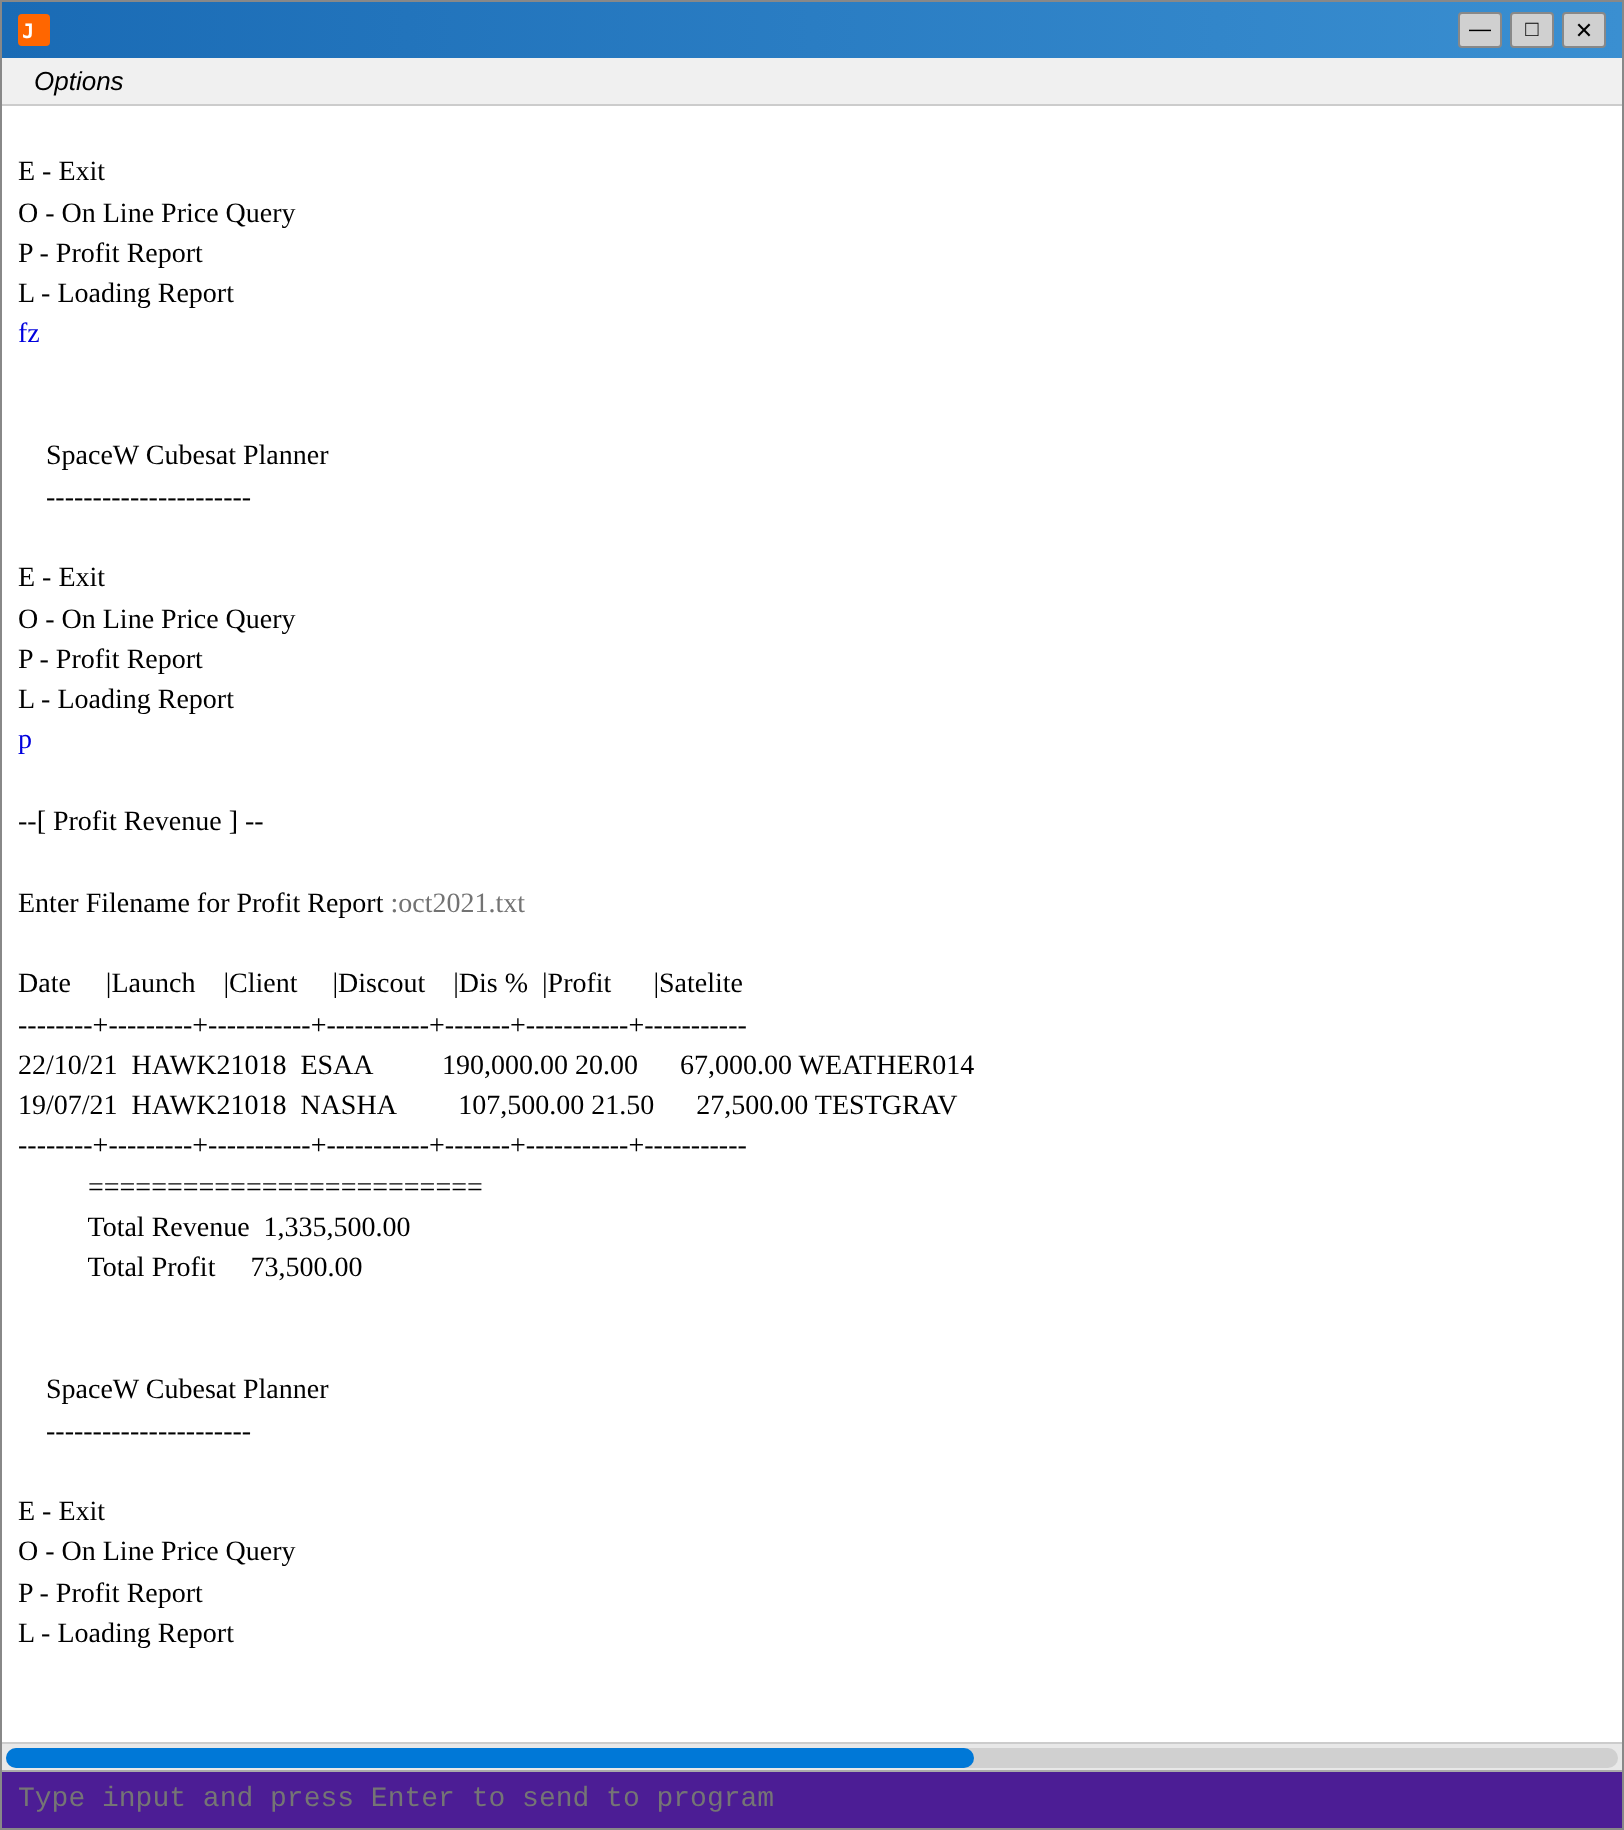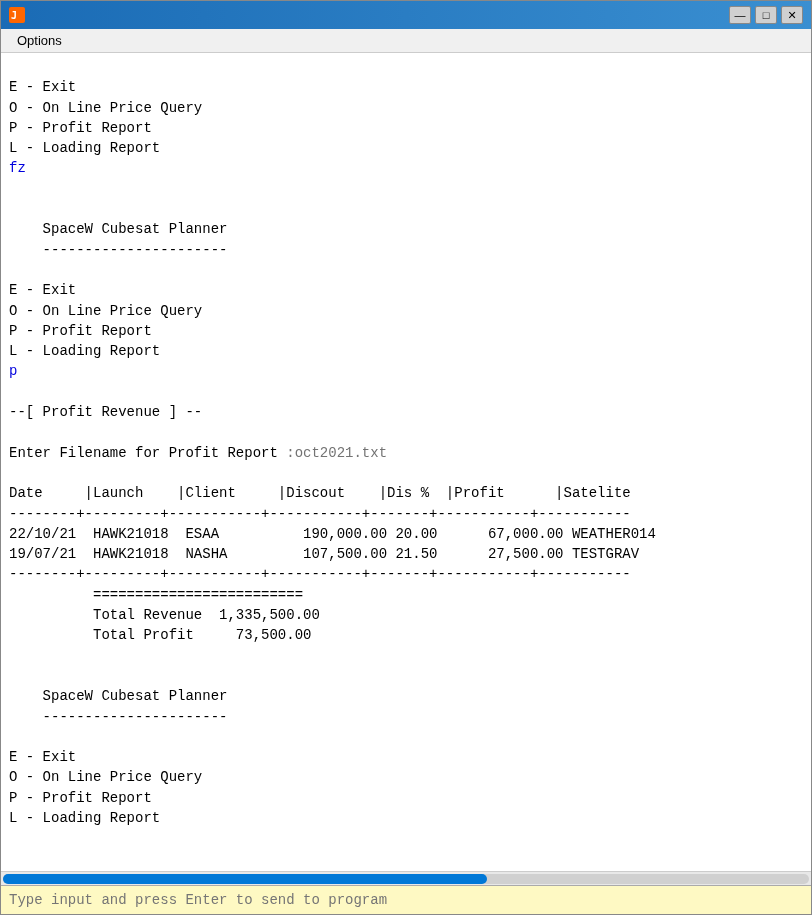--- a/index.html
+++ b/index.html
@@ -67,53 +67,54 @@
     }
 
     .menu-bar {
       background: #f0f0f0;
       padding: 2px 8px;
       font-family: Arial, sans-serif;
       font-size: 13px;
       border-bottom: 1px solid #ccc;
       height: 24px;
       display: flex;
+      font-style: italic;
     }
 
     .menu-item {
       padding: 2px 8px;
       cursor: pointer;
     }
 
     .terminal-body {
       flex: 1;
       background: white;
       overflow-y: auto;
       overflow-x: auto;
       padding: 4px 8px;
     }
 
     .terminal-content {
-      font-family: Liberation Mono, monospace;
+      font-family: Liberation Serif, serif;
       font-size: 14px;
       line-height: 1.45;
       color: #000;
       white-space: pre;
     }
 
     .blue-text {
       color: #0000dd;
     }
 
     .cyan-link {
       color: #737373;
     }
 
     .input-bar {
-      background: #fef9c3;
+      background: #4c1d95;
       border-top: 1px solid #aaa;
       padding: 6px 8px;
       display: flex;
       align-items: center;
     }
 
     .input-bar input {
       width: 100%;
       border: none;
       outline: none;

